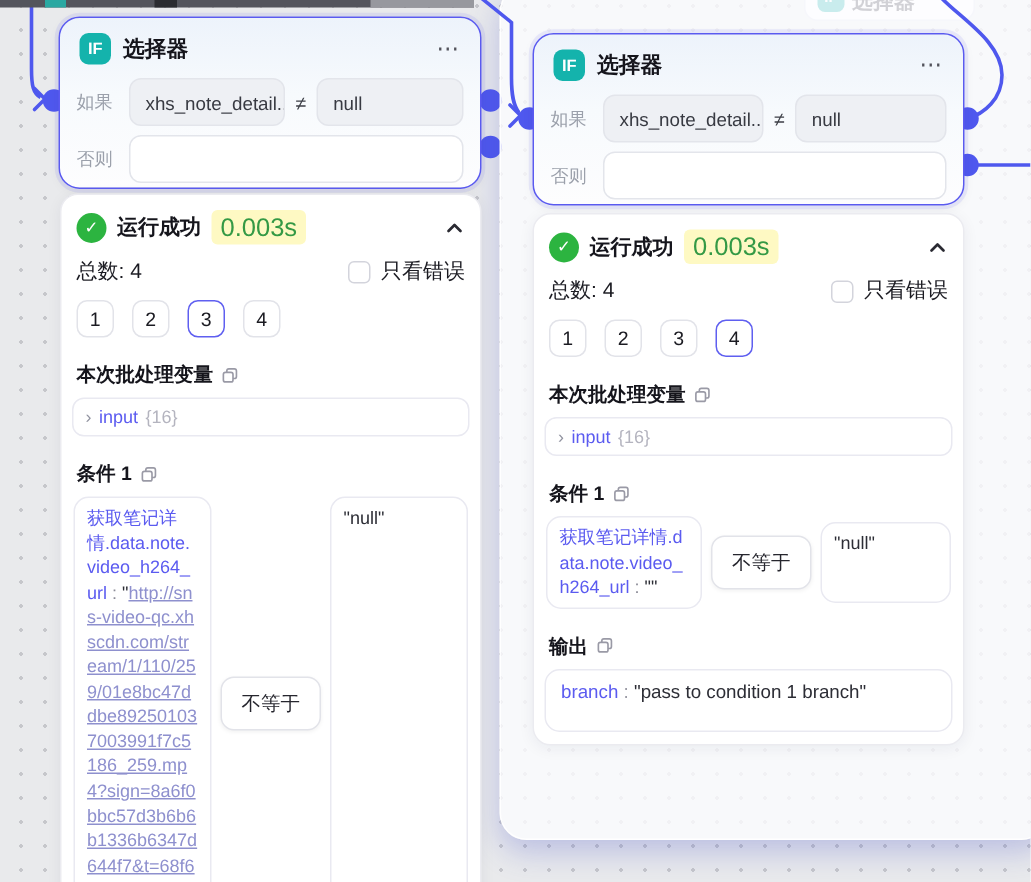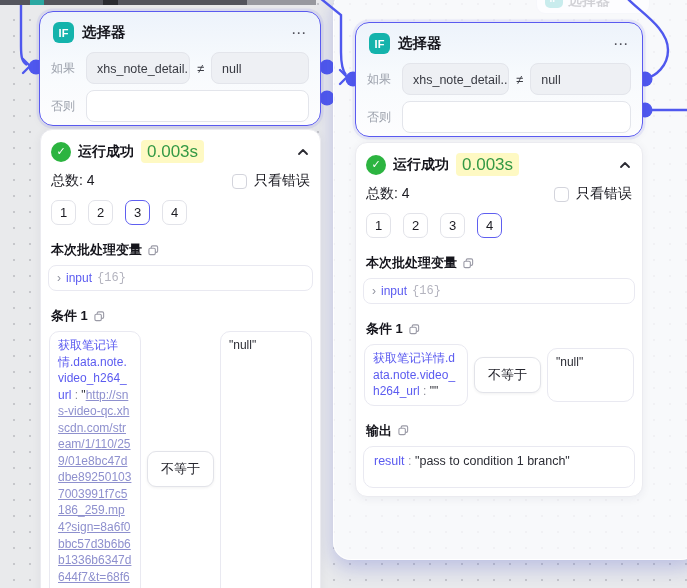--- a/index.html
+++ b/index.html
@@ -70,21 +70,21 @@
   .page-btn{width:25px;height:25px;box-sizing:border-box;border:1px solid #e2e3e9;border-radius:7px;
             background:#fff;font-size:13px;color:#1b1b22;display:flex;align-items:center;justify-content:center;cursor:pointer;}
   .page-btn.active{border:1.5px solid #5f5ff0;}
   .sec-title{display:flex;align-items:center;gap:6px;margin:16px 3px 6px 3px;
              font-size:13px;font-weight:700;color:#15151c;}
   .copy-icon{width:11px;height:11px;color:#9a9aa6;cursor:pointer;}
   .databox{border:1px solid #e9e9f1;border-radius:8px;padding:5px 8px;font-size:12px;color:#2c2d35;}
   .varline{display:flex;align-items:center;gap:5px;}
   .expander{color:#9193a0;font-size:12px;cursor:pointer;}
   .varname{color:#5b5bf0;}
-  .varcount{color:#b4b4bf;font-family:Liberation Mono, monospace;}
+  .varcount{color:#b4b4bf;}
   .cond-row{display:flex;align-items:center;gap:6px;margin:0 1px;}
   .cond-box{border:1px solid #e9e9f1;border-radius:10px;padding:5px 8px;font-size:12px;
             line-height:1.38;color:#2c2d35;word-break:break-all;box-sizing:border-box;align-self:stretch;overflow:hidden;}
   .cond-var{color:#5b5bf0;}
   .cond-sep{color:#8b8b96;}
   .cond-link{color:#8e90ce;text-decoration:underline;cursor:pointer;}
   .neq-btn{flex:0 0 auto;height:34px;padding:0 13px;background:#fff;border:1px solid #e2e3e9;border-radius:9px;
            font-size:13px;color:#26262e;display:flex;align-items:center;box-shadow:0 1px 3px rgba(0,0,0,0.06);cursor:pointer;}
   .outbox{border:1px solid #e9e9f1;border-radius:10px;padding:7px 10px;font-size:12.5px;color:#2c2d35;}
   .result-key{color:#5b5bf0;}
@@ -277,15 +277,15 @@
     <div class="cond-box" style="flex:1;align-self:center;">"null"</div>
   </div>
   <div class="sec-title">
     <span>输出</span>
     <svg class="copy-icon" viewBox="0 0 12 12">
       <rect x="3.5" y="1" width="7" height="7" rx="1.5" fill="none" stroke="currentColor" stroke-width="1.2"></rect>
       <rect x="1" y="3.5" width="7" height="7" rx="1.5" fill="#fff" stroke="currentColor" stroke-width="1.2"></rect>
     </svg>
   </div>
   <div class="outbox">
-    <span class="result-key">result</span><span class="result-sep"> : </span><span>"pass to condition 1 branch"</span>
+    <span class="result-key">branch</span><span class="result-sep"> : </span><span>"pass to condition 1 branch"</span>
   </div>
 </div>
 
 </body></html>

